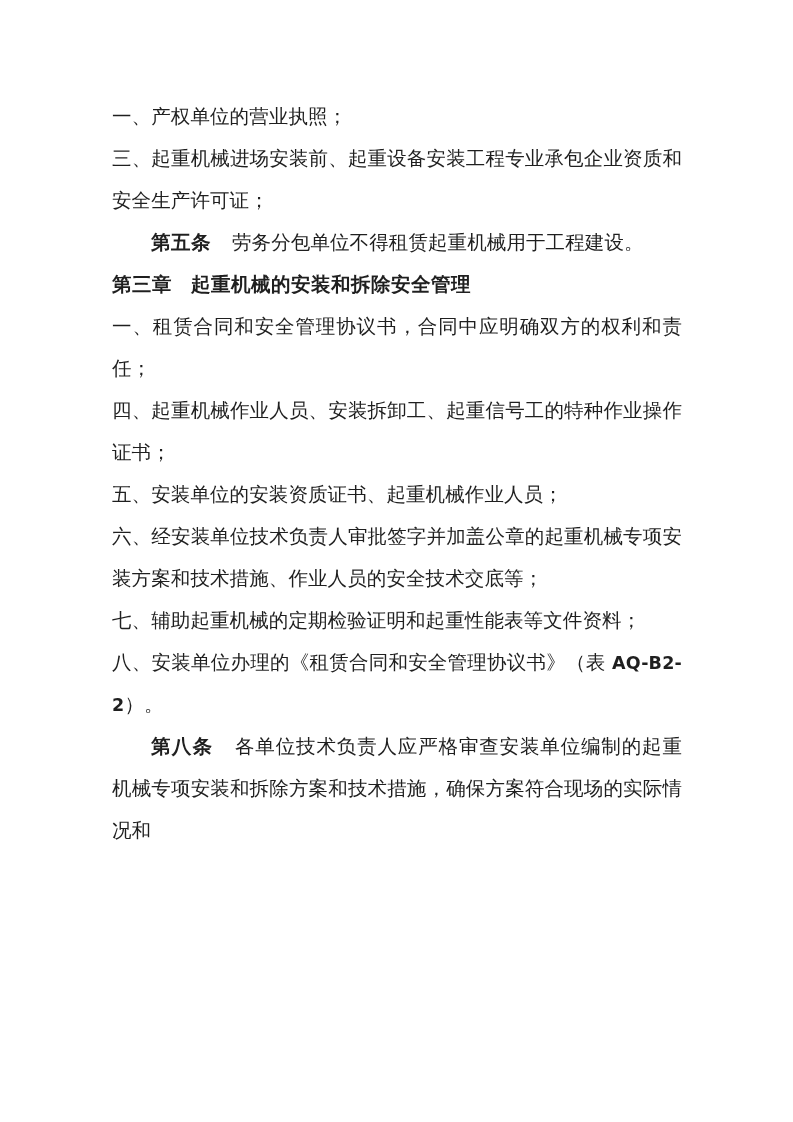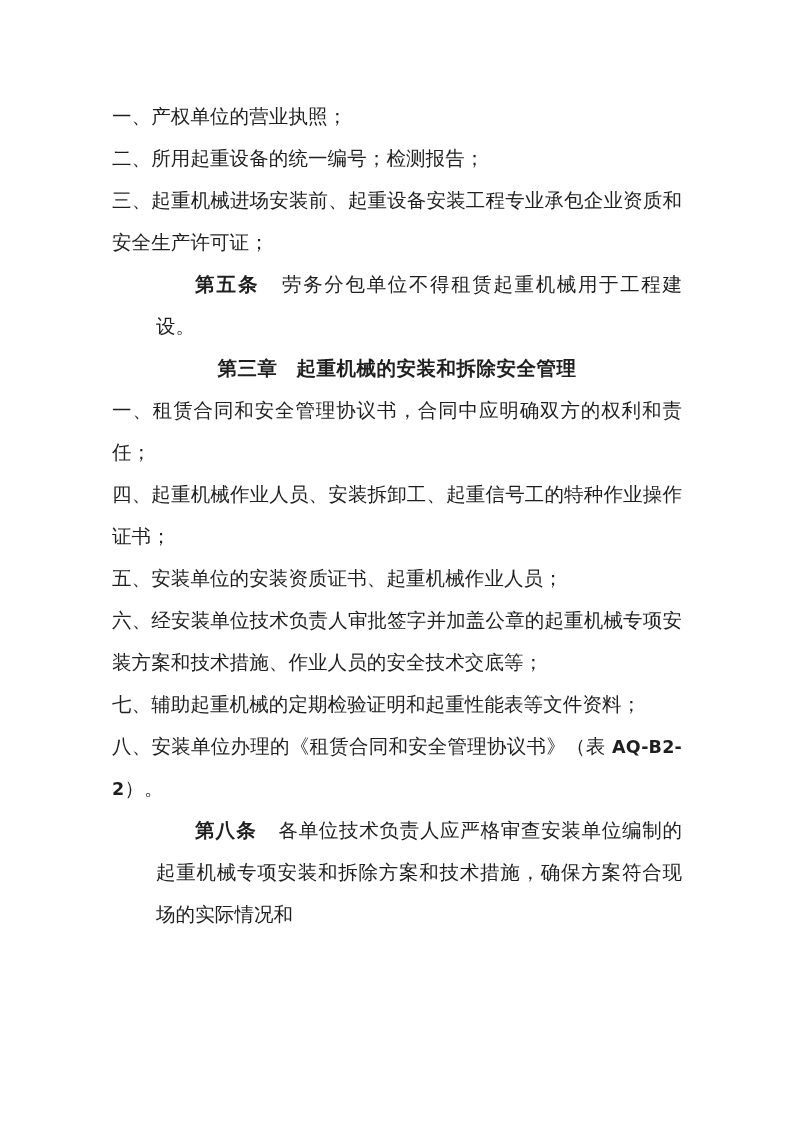--- a/index.html
+++ b/index.html
@@ -38,25 +38,24 @@
     white-space: normal;
     word-break: break-all;
   }
   
   .p.item {
     text-indent: 0;
   }
   
   .p.article {
     text-indent: 39px;
-    margin-left: 44px;
   }
   
   .p.chapter {
-    text-align: center;
+    text-align: left;
     text-indent: 0;
     font-weight: bold;
     letter-spacing: 0.5px;
     font-family: Liberation Serif, serif;
   }
   
   .label {
     font-weight: bold;
     letter-spacing: 0.5px;
   }
@@ -78,21 +77,20 @@
   }
 </style>
 </head>
 <body>
 
 <div class="page">
   <div class="content">
 
     <p class="p item">一、产权单位的营业执照；</p>
 
-    <p class="p item">二、所用起重设备的统一编号；检测报告；</p>
 
     <p class="p item">三、起重机械进场安装前、起重设备安装工程专业承包企业资质和安全生产许可证；</p>
 
     <p class="p article"><span class="label">第五条</span><span class="gap"></span><span>劳务分包单位不得租赁起重机械用于工程建设。</span></p>
 
     <p class="p chapter"><span class="label">第三章</span><span class="gap-wide"></span><span class="label">起重机械的安装和拆除安全管理</span></p>
 
 
     <p class="p item">一、租赁合同和安全管理协议书，合同中应明确双方的权利和责任；</p>
 

